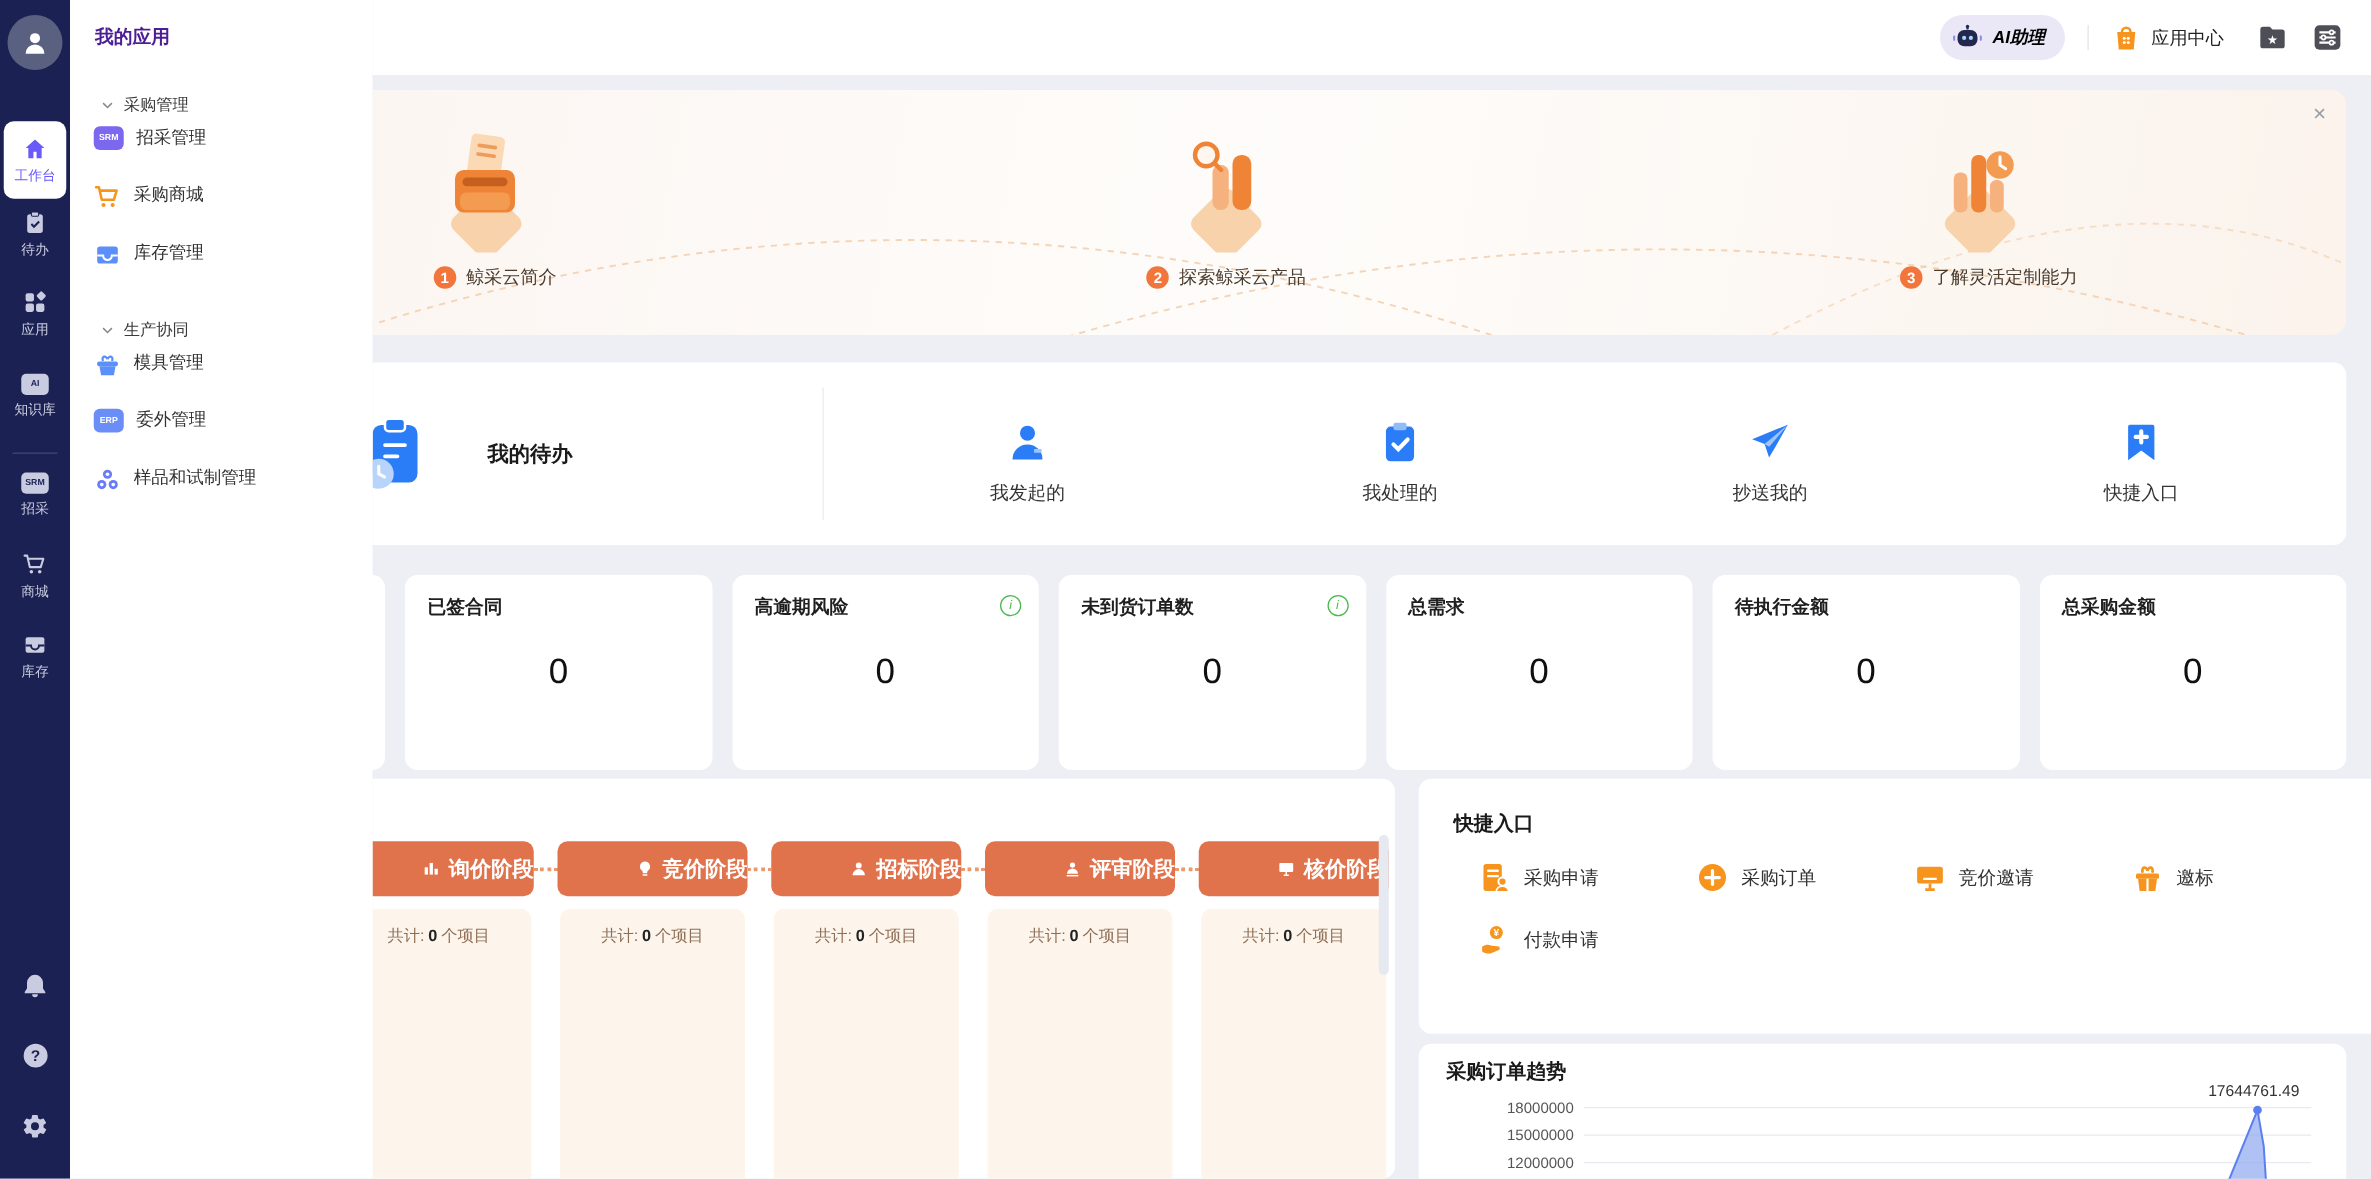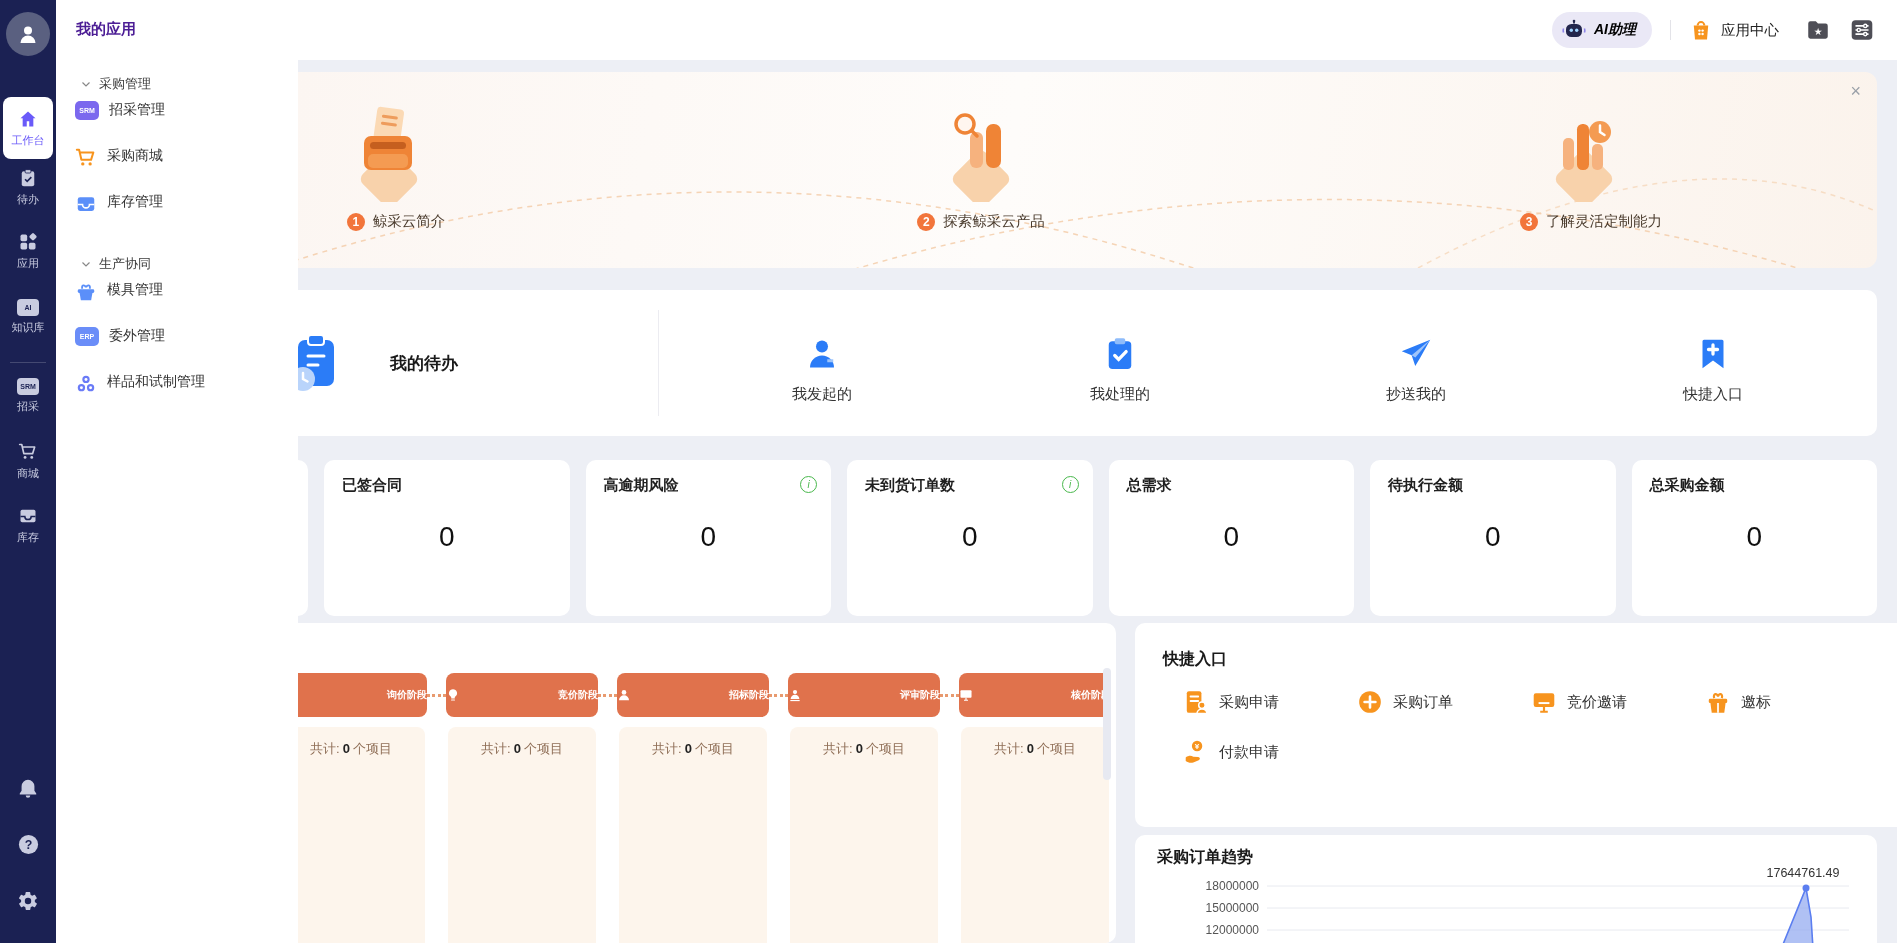--- a/index.html
+++ b/index.html
@@ -62,21 +62,21 @@
   .scard .t{font-size:15px;font-weight:bold;color:#1f1f1f;}
   .scard .v{text-align:center;margin-top:26px;font-size:28px;color:#101010;}
   .info-ic{position:absolute;right:14px;top:16px;width:15px;height:15px;border:1.4px solid #49b84c;
            border-radius:50%;color:#49b84c;font-size:10px;display:flex;align-items:center;
            justify-content:center;font-style:italic;cursor:pointer;}
   
   .stage-card{position:absolute;left:0;top:623px;width:818px;height:320px;background:#fff;
               border-radius:0 10px 10px 0;overflow:hidden;}
   .pill-row{position:absolute;left:-23px;top:50px;display:flex;align-items:center;}
   .pill{width:152px;height:44px;border-radius:8px;background:#e0724c;color:#fff;display:flex;
-        align-items:center;justify-content:space-between;gap:7px;font-size:10px;font-weight:bold;flex:none;cursor:pointer;}
+        align-items:center;justify-content:flex-end;gap:7px;font-size:17px;font-weight:bold;flex:none;cursor:pointer;}
   .conn{width:19px;border-top:3px dotted #e89a6f;flex:none;}
   .col-row{position:absolute;left:-21px;top:104px;display:flex;}
   .scol{width:148px;height:235px;background:#fdf5ec;border-radius:8px;flex:none;padding-top:13px;
         box-sizing:border-box;text-align:center;font-size:13px;color:#8f6e56;}
   .scol b{color:#222;padding:0 3px;}
   .colgap{width:23px;flex:none;}
   .stage-sb{position:absolute;right:5px;top:45px;width:8px;height:112px;border-radius:4px;background:#e7e9f1;cursor:pointer;}
   
   .quick-card{position:absolute;left:837px;top:623px;width:894px;height:204px;background:#fff;border-radius:10px;}
   .quick-title{position:absolute;left:28px;top:26px;font-size:16px;font-weight:bold;color:#1a1a1a;}

